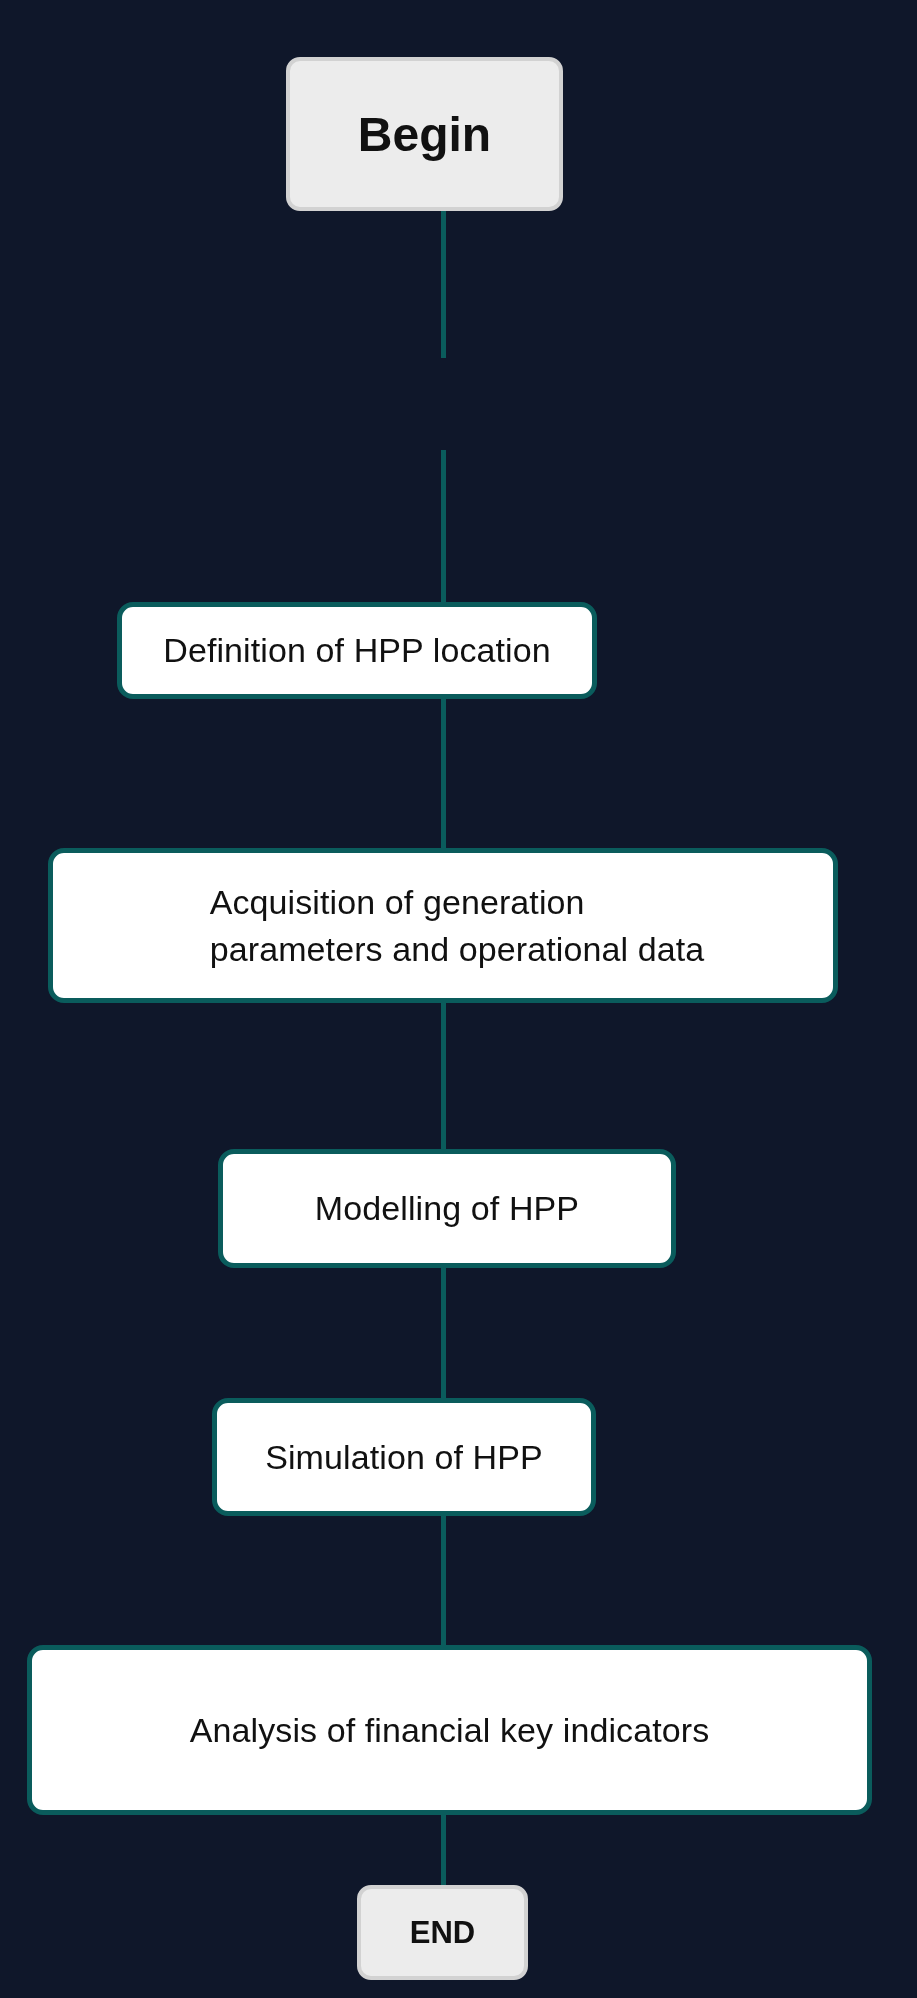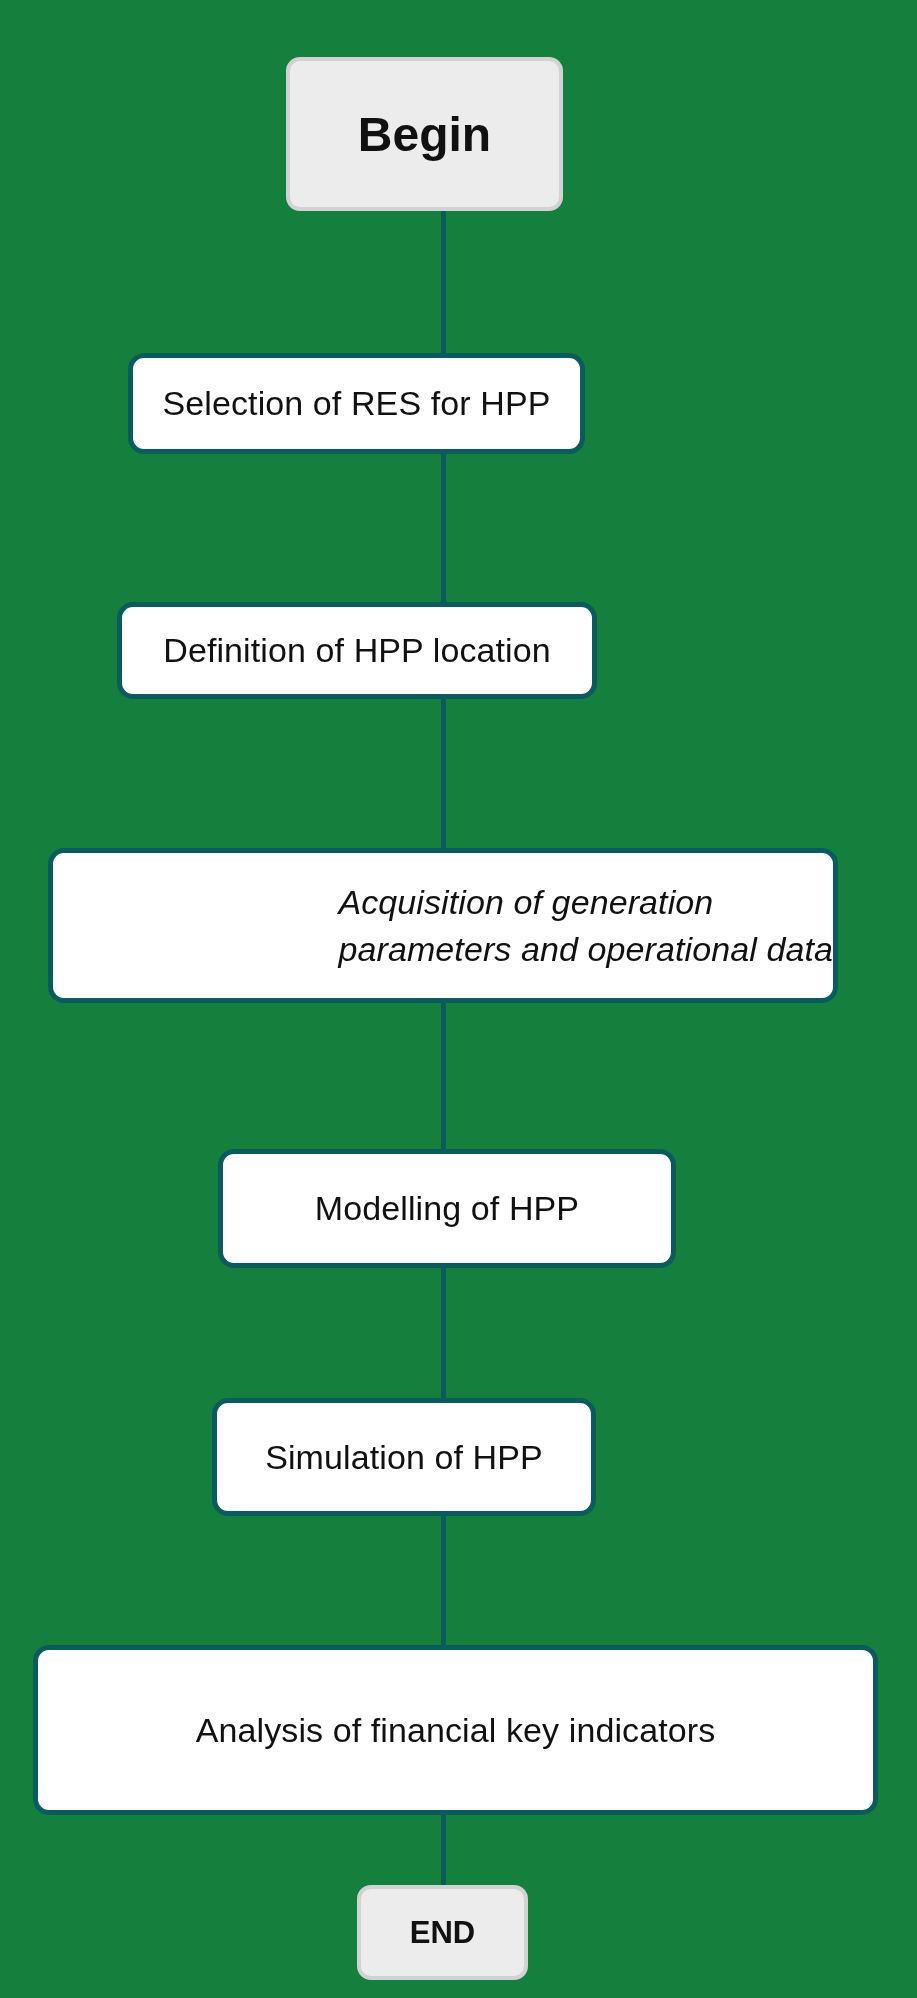--- a/index.html
+++ b/index.html
@@ -8,21 +8,21 @@
     padding: 0;
     background: #ffffff;
   }
   body {
     font-family: "Liberation Sans", sans-serif;
   }
   #flow-canvas {
     position: relative;
     width: 917px;
     height: 1998px;
-    background: #15803d;
+    background: #0f172a;
     overflow: hidden;
   }
 
   
   .connector {
     position: absolute;
     width: 5px;
     background: #0a5c5c;
     z-index: 1;
   }
@@ -64,24 +64,24 @@
     font-weight: bold;
     text-align: center;
   }
 
   
   #node-begin        { left: 286px; top: 57px;   width: 277px; height: 154px; }
   #node-begin .node-label { font-size: 48px; }
 
   #node-selection    { left: 128px; top: 353px;  width: 457px; height: 101px; }
   #node-definition   { left: 117px; top: 602px;  width: 480px; height: 97px;  }
-  #node-acquisition  { left: 48px;  top: 848px;  width: 790px; height: 155px; justify-content: flex-end; padding-left: 28px; font-style: italic; }
+  #node-acquisition  { left: 48px;  top: 848px;  width: 790px; height: 155px; justify-content: center; padding-left: 28px; }
   #node-modelling    { left: 218px; top: 1149px; width: 458px; height: 119px; align-items: center; }
   #node-simulation   { left: 212px; top: 1398px; width: 384px; height: 118px; }
-  #node-analysis     { left: 33px;  top: 1645px; width: 845px; height: 170px; }
+  #node-analysis     { left: 27px;  top: 1645px; width: 845px; height: 170px; }
 
   #node-end          { left: 357px; top: 1885px; width: 171px; height: 95px; }
   #node-end .node-label { font-size: 31px; }
 
   
   #conn-begin-selection      { left: 441px; top: 208px;  height: 150px; }
   #conn-selection-definition { left: 441px; top: 450px;  height: 156px; }
   #conn-definition-acquisition { left: 441px; top: 695px; height: 157px; }
   #conn-acquisition-modelling  { left: 441px; top: 999px; height: 154px; }
   #conn-modelling-simulation   { left: 441px; top: 1264px; height: 138px; }
@@ -98,23 +98,20 @@
   <div class="connector" id="conn-definition-acquisition"></div>
   <div class="connector" id="conn-acquisition-modelling"></div>
   <div class="connector" id="conn-modelling-simulation"></div>
   <div class="connector" id="conn-simulation-analysis"></div>
   <div class="connector" id="conn-analysis-end"></div>
 
   <div class="node terminator" id="node-begin">
     <span class="node-label">Begin</span>
   </div>
 
-  <div class="node process" id="node-selection">
-    <span class="node-label">Selection of RES for HPP</span>
-  </div>
 
   <div class="node process" id="node-definition">
     <span class="node-label">Definition of HPP location</span>
   </div>
 
   <div class="node process" id="node-acquisition">
     <span class="node-label">Acquisition of generation
 parameters and operational data</span>
   </div>
 

